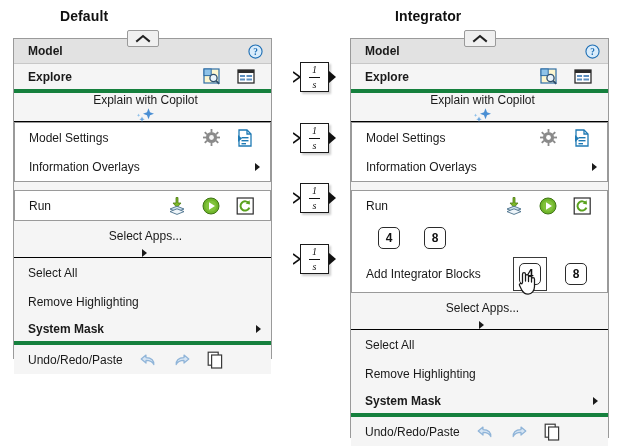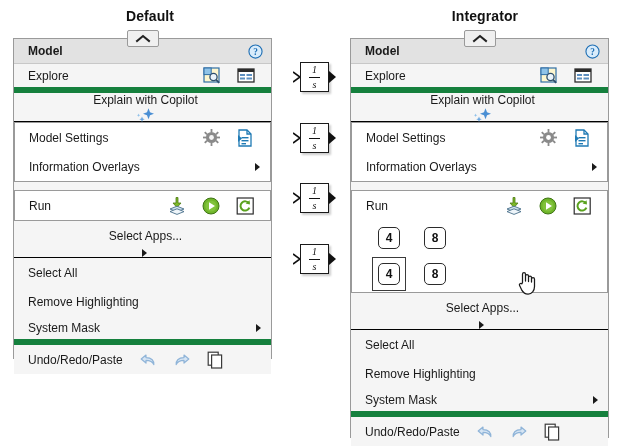--- a/index.html
+++ b/index.html
@@ -9,21 +9,21 @@
     font-family:"Liberation Sans", sans-serif;
     position:relative;
     overflow:hidden;
     -webkit-font-smoothing:antialiased;
   }
   .panel-title{
     position:absolute;
     font-size:14px;
     font-weight:bold;
     color:#111111;
-    text-align:center;
+    text-align:left;
     letter-spacing:0.1px;
   }
   #title-default{ left:60px; top:8px; width:180px; }
   #title-customized{ left:395px; top:8px; width:180px; }
 
   
   .menu{
     position:absolute;
     background:#f5f5f5;
     border:1px solid #9a9a9a;
@@ -70,21 +70,21 @@
     padding-left:14px;
     padding-right:8px;
     box-sizing:border-box;
     position:relative;
     font-size:12px;
     color:#1a1a1a;
     background:#f5f5f5;
   }
   .row .label{ flex:1; white-space:nowrap; }
   .row .icons{ display:flex; align-items:center; }
-  .thinsep{ border-bottom:6px solid #15803d; }
+  .thinsep{ border-bottom:4px solid #15803d;font-weight:bold; }
   .sep{ border-bottom:1px solid #000000;flex-direction:column; }
 
   .caret{
     width:0;height:0;
     border-left:5px solid #1a1a1a;
     border-top:4px solid transparent;
     border-bottom:4px solid transparent;
     margin-right:2px;
   }
 
@@ -444,20 +444,21 @@
         <span class="numwrap">
           <span class="numbtn">4</span>
         </span>
         <span class="numwrap">
           <span class="numbtn">8</span>
         </span>
       </span>
     </div>
 
     <div class="row" style="height:36px">
+      <span class="label">Add Integrator Blocks</span>
       <span class="icons">
         <span class="numwrap">
           <span class="selbox"></span>
           <span class="numbtn">4</span>
         </span>
         <span class="numwrap">
           <span class="numbtn">8</span>
         </span>
       </span>
     </div>

